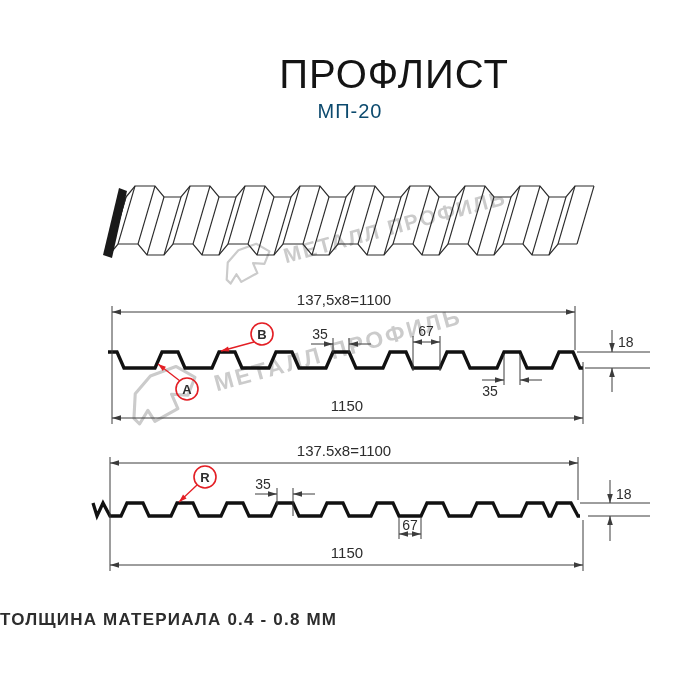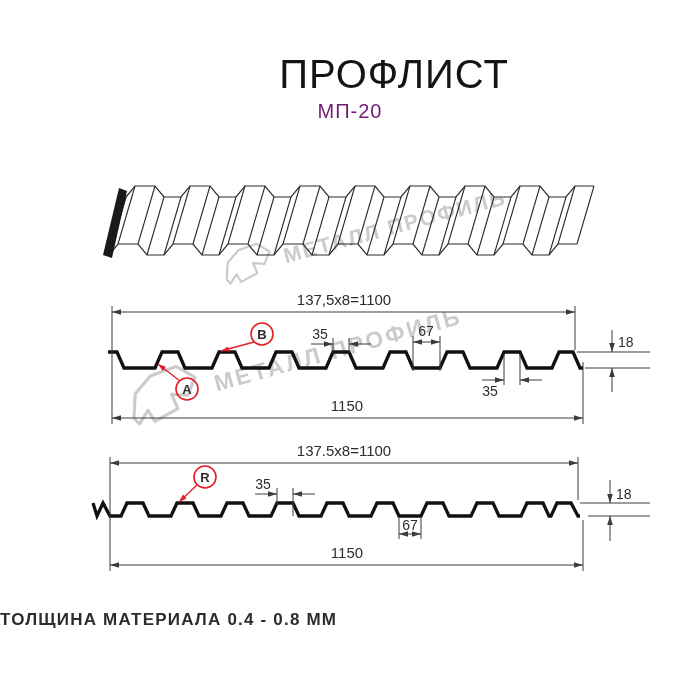--- a/index.html
+++ b/index.html
@@ -2,21 +2,21 @@
 <html><head>
 <meta charset="utf-8">
 <style>
   html,body{margin:0;padding:0;}
   body{
     width:700px;height:700px;position:relative;background:#ffffff;overflow:hidden;
     font-family:"Liberation Sans","DejaVu Sans",sans-serif;
   }
   .hdr{position:absolute;left:0;width:700px;text-align:center;z-index:3;}
   .title{top:52px;font-size:40px;font-weight:normal;color:#141414;letter-spacing:1px;margin-left:44px;}
-  .subtitle{top:100px;font-size:20px;font-weight:500;color:#701a75;letter-spacing:1px;}
+  .subtitle{top:100px;font-size:20px;font-weight:500;color:#0c4a6e;letter-spacing:1px;}
   .footer{position:absolute;left:0;top:610px;width:700px;
     font-size:17px;font-weight:600;color:#2d2d2d;letter-spacing:1.2px;z-index:3;}
   .wm{position:absolute;z-index:1;display:flex;align-items:center;gap:10px;
     color:#cbcbcb;font-weight:bold;white-space:nowrap;}
   .wm-1{left:222px;top:250px;transform:rotate(-15deg);transform-origin:0 50%;
     font-size:21px;letter-spacing:2px;}
   .wm-2{left:124px;top:378px;transform:rotate(-15.5deg);transform-origin:0 50%;
     font-size:23px;letter-spacing:2.5px;}
   .wm svg{display:block;}
   #drawing{position:absolute;left:0;top:0;z-index:2;}

